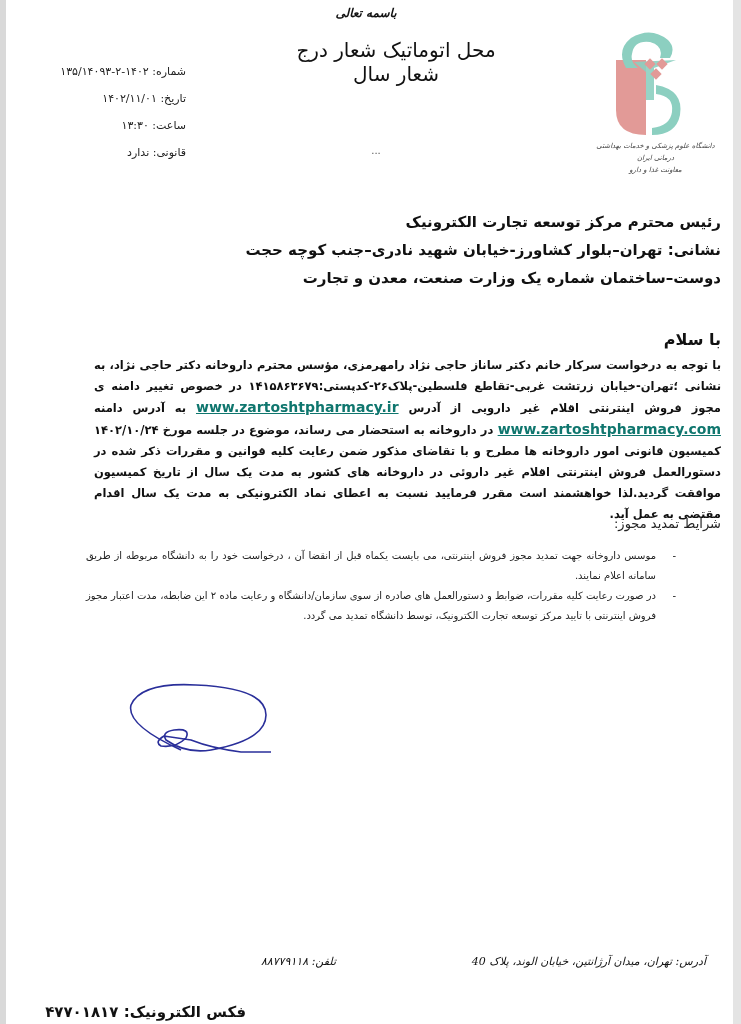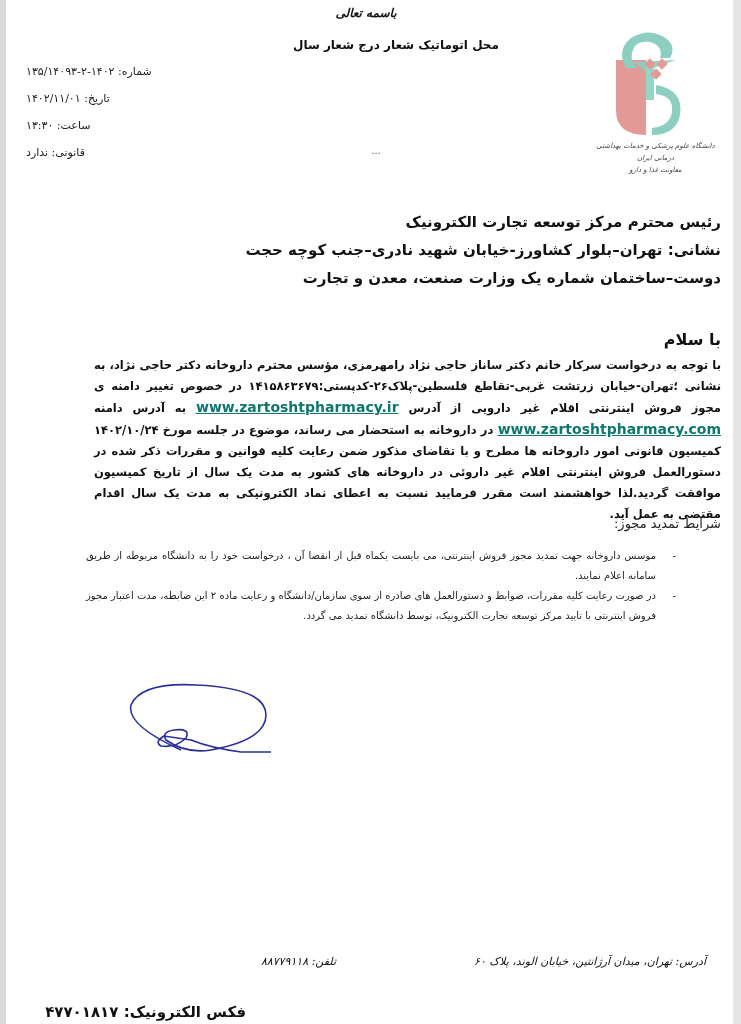--- a/index.html
+++ b/index.html
@@ -9,24 +9,24 @@
     font-family:"DejaVu Sans", sans-serif;
     color:#111;
   }
   .edge-left { position:absolute; left:0; top:0; width:6px; height:1024px; background:#d9d9d9; }
   .edge-right { position:absolute; right:0; top:0; width:8px; height:1024px; background:#e4e4e4; }
   .page { position:absolute; left:6px; top:0; width:727px; height:764px; background:#fff; }
   .rtl { direction:rtl; unicode-bidi:embed; }
   .abs { position:absolute; }
 
   .basmala { left:320px; top:6px; width:80px; text-align:center; font-family:"DejaVu Serif", serif; font-style:italic; font-size:12px; font-weight:bold; }
-  .slogan { left:270px; top:38px; width:240px; text-align:center; font-size:12px; font-weight:bold; }
+  .slogan { left:270px; top:38px; width:240px; text-align:center; font-size:20px; font-weight:normal; }
   .dots { left:355px; top:145px; width:30px; text-align:center; font-size:10px; color:#555; }
 
-  .meta { left:20px; top:58px; width:160px; font-size:11px; line-height:27px; text-align:left; color:#222; }
+  .meta { left:20px; top:58px; width:160px; font-size:11px; line-height:27px; text-align:right; color:#222; }
   .meta div { white-space:nowrap; }
 
   .logo { left:600px; top:30px; width:95px; height:108px; }
   .logo-cap { left:582px; top:140px; width:135px; text-align:center; font-family:"DejaVu Serif", serif; font-style:italic; font-size:7px; line-height:12px; color:#444; }
 
   .recipient { left:190px; top:208px; width:525px; font-size:15px; font-weight:bold; line-height:28px; }
 
   .greeting { left:400px; top:330px; width:315px; font-size:16px; font-weight:bold; text-align:right; }
 
   .body { left:88px; top:355px; width:627px; font-size:11.5px; font-weight:bold; line-height:21px; text-align:justify; text-align-last:right; }
@@ -95,16 +95,16 @@
   <div class="abs cond-title rtl">شرایط تمدید مجوز:</div>
   <ul class="abs cond-list rtl">
     <li><span class="cond-dash">-</span><span>موسس داروخانه جهت تمدید مجوز فروش اینترنتی، می بایست یکماه قبل از انقضا آن ، درخواست خود را به دانشگاه مربوطه از طریق سامانه اعلام نمایند.</span></li>
     <li><span class="cond-dash">-</span><span>در صورت رعایت کلیه مقررات، ضوابط و دستورالعمل های صادره از سوی سازمان/دانشگاه و رعایت ماده ۲ این ضابطه، مدت اعتبار مجوز فروش اینترنتی با تایید مرکز توسعه تجارت الکترونیک، توسط دانشگاه تمدید می گردد.</span></li>
   </ul>
 
   <svg class="abs signature" viewBox="0 0 160 85">
     <path d="M65 70 Q10 45 15 25 Q25 2 80 5 Q150 8 150 35 Q150 60 95 70 Q70 74 50 60 Q45 52 58 50 Q75 48 70 58 Q60 68 45 66 Q38 62 48 56 L75 60 Q95 68 125 72 L155 72" fill="none" stroke="#2a2f9a" stroke-width="1.6"></path>
   </svg>
 
-  <div class="abs footer-addr rtl">آدرس: تهران، میدان آرژانتین، خیابان الوند، پلاک ۶۰</div>
+  <div class="abs footer-addr rtl">آدرس: تهران، میدان آرژانتین، خیابان الوند، پلاک 40</div>
   <div class="abs footer-tel rtl">تلفن: ۸۸۷۷۹۱۱۸</div>
   <div class="abs footer-fax rtl">فکس الکترونیک: ۴۷۷۰۱۸۱۷</div>
 </div>
 
 </body></html>

